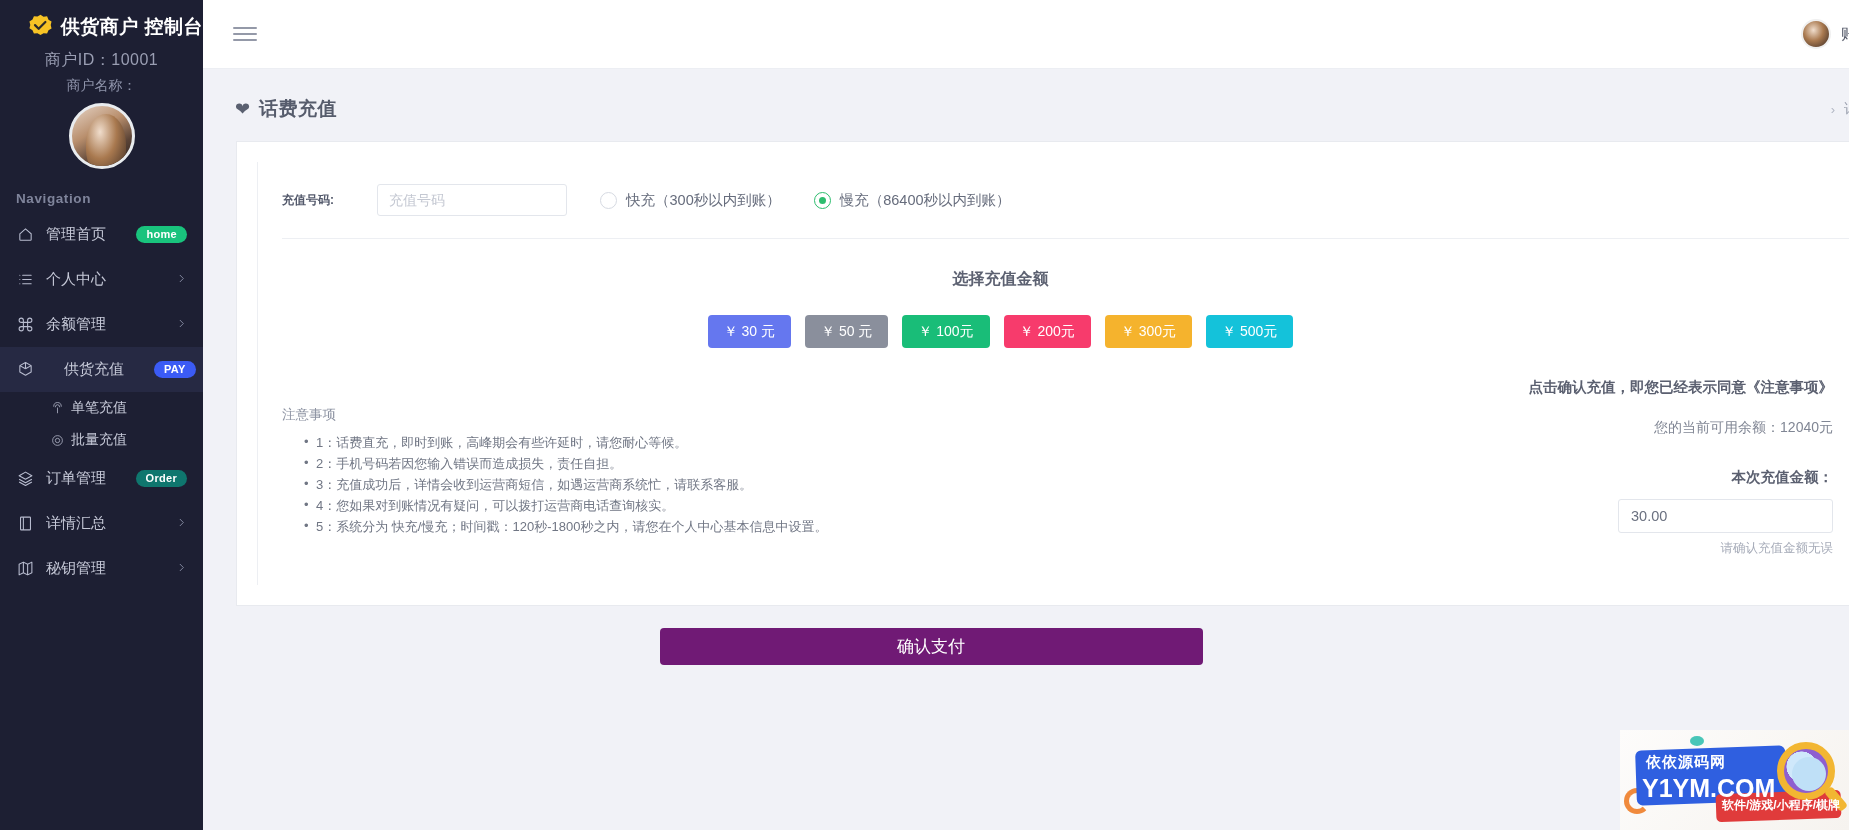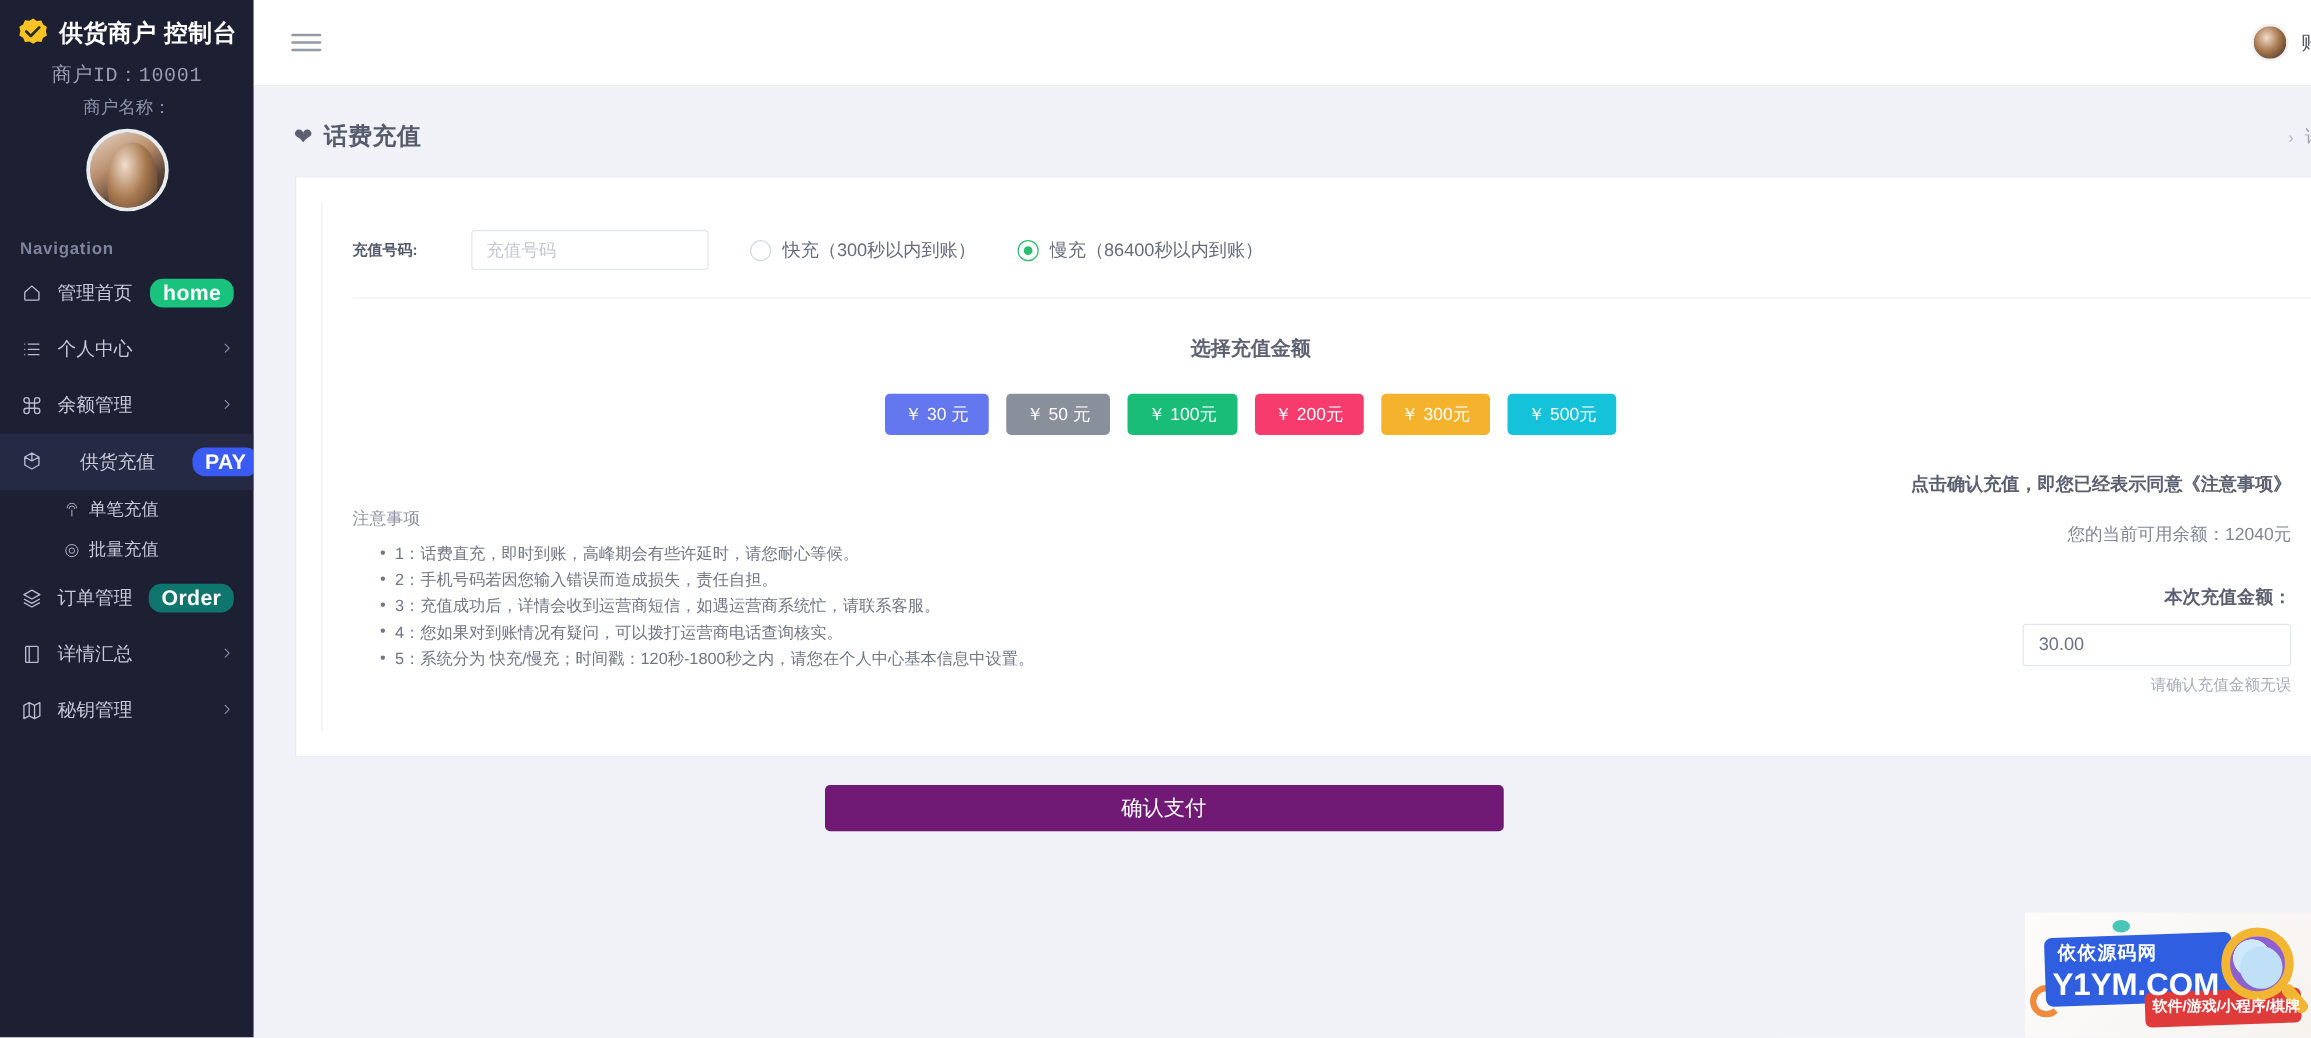--- a/index.html
+++ b/index.html
@@ -14,32 +14,31 @@
 
   
   .sidebar {
     width: 203px; height: 830px; flex: 0 0 203px;
     background: #1d1f33;
     color: #c6c9d8;
     position: relative;
     overflow: hidden;
   }
   .brand {
-    display: flex; align-items: center; justify-content: center;
+    display: flex; align-items: center; justify-content: flex-end;
     gap: 7px; padding-top: 12px; height: 42px;
   }
   .brand-logo { width: 27px; height: 27px; position: relative; flex: 0 0 27px; }
   .brand-title {
     font-size: 19px; font-weight: bold; color: #ffffff; letter-spacing: .5px;
     white-space: nowrap;
   }
   .merchant-id {
     text-align: center; color: #9a9eb3; font-size: 16px; margin-top: 8px;
     letter-spacing: .5px;
-    font-family: Liberation Mono, monospace;
   }
   .merchant-name {
     text-align: center; color: #8f94ab; font-size: 14px; margin-top: 6px;
   }
   .avatar-wrap { display: flex; justify-content: center; margin-top: 8px; }
   .avatar {
     width: 66px; height: 66px; border-radius: 50%;
     background: linear-gradient(150deg,#e6d5c8 0%,#b98f6d 40%,#5a4336 70%,#2b2220 100%);
     border: 3px solid #e9ecef;
     position: relative; overflow: hidden;
@@ -59,21 +58,21 @@
   }
   .nav-item.active { background: #262943; gap: 30px; }
   .nav-icon {
     width: 18px; height: 18px; flex: 0 0 18px;
     display: flex; align-items: center; justify-content: center;
     color: #b9bdd0;
   }
   .nav-icon svg { width: 17px; height: 17px; stroke: #b9bdd0; fill: none; stroke-width: 1.5; }
   .nav-text { font-size: 15px; color: #c6c9d8; flex: 1; white-space: nowrap; }
   .badge {
-    font-size: 17px; font-weight: bold; color: #fff;
+    font-size: 11px; font-weight: bold; color: #fff;
     border-radius: 10px; padding: 3px 10px; line-height: 1;
     letter-spacing: .3px;
   }
   .chev { color: #8a8fa6; font-size: 12px; margin-left: 6px; }
   .chev svg { width: 11px; height: 11px; stroke: #8a8fa6; fill: none; stroke-width: 2; }
   .sub-item {
     display: flex; align-items: center; height: 32px;
     padding-left: 50px; gap: 7px; cursor: pointer;
   }
   .sub-icon { width: 14px; height: 14px; flex: 0 0 14px; display:flex; align-items:center; justify-content:center; }

